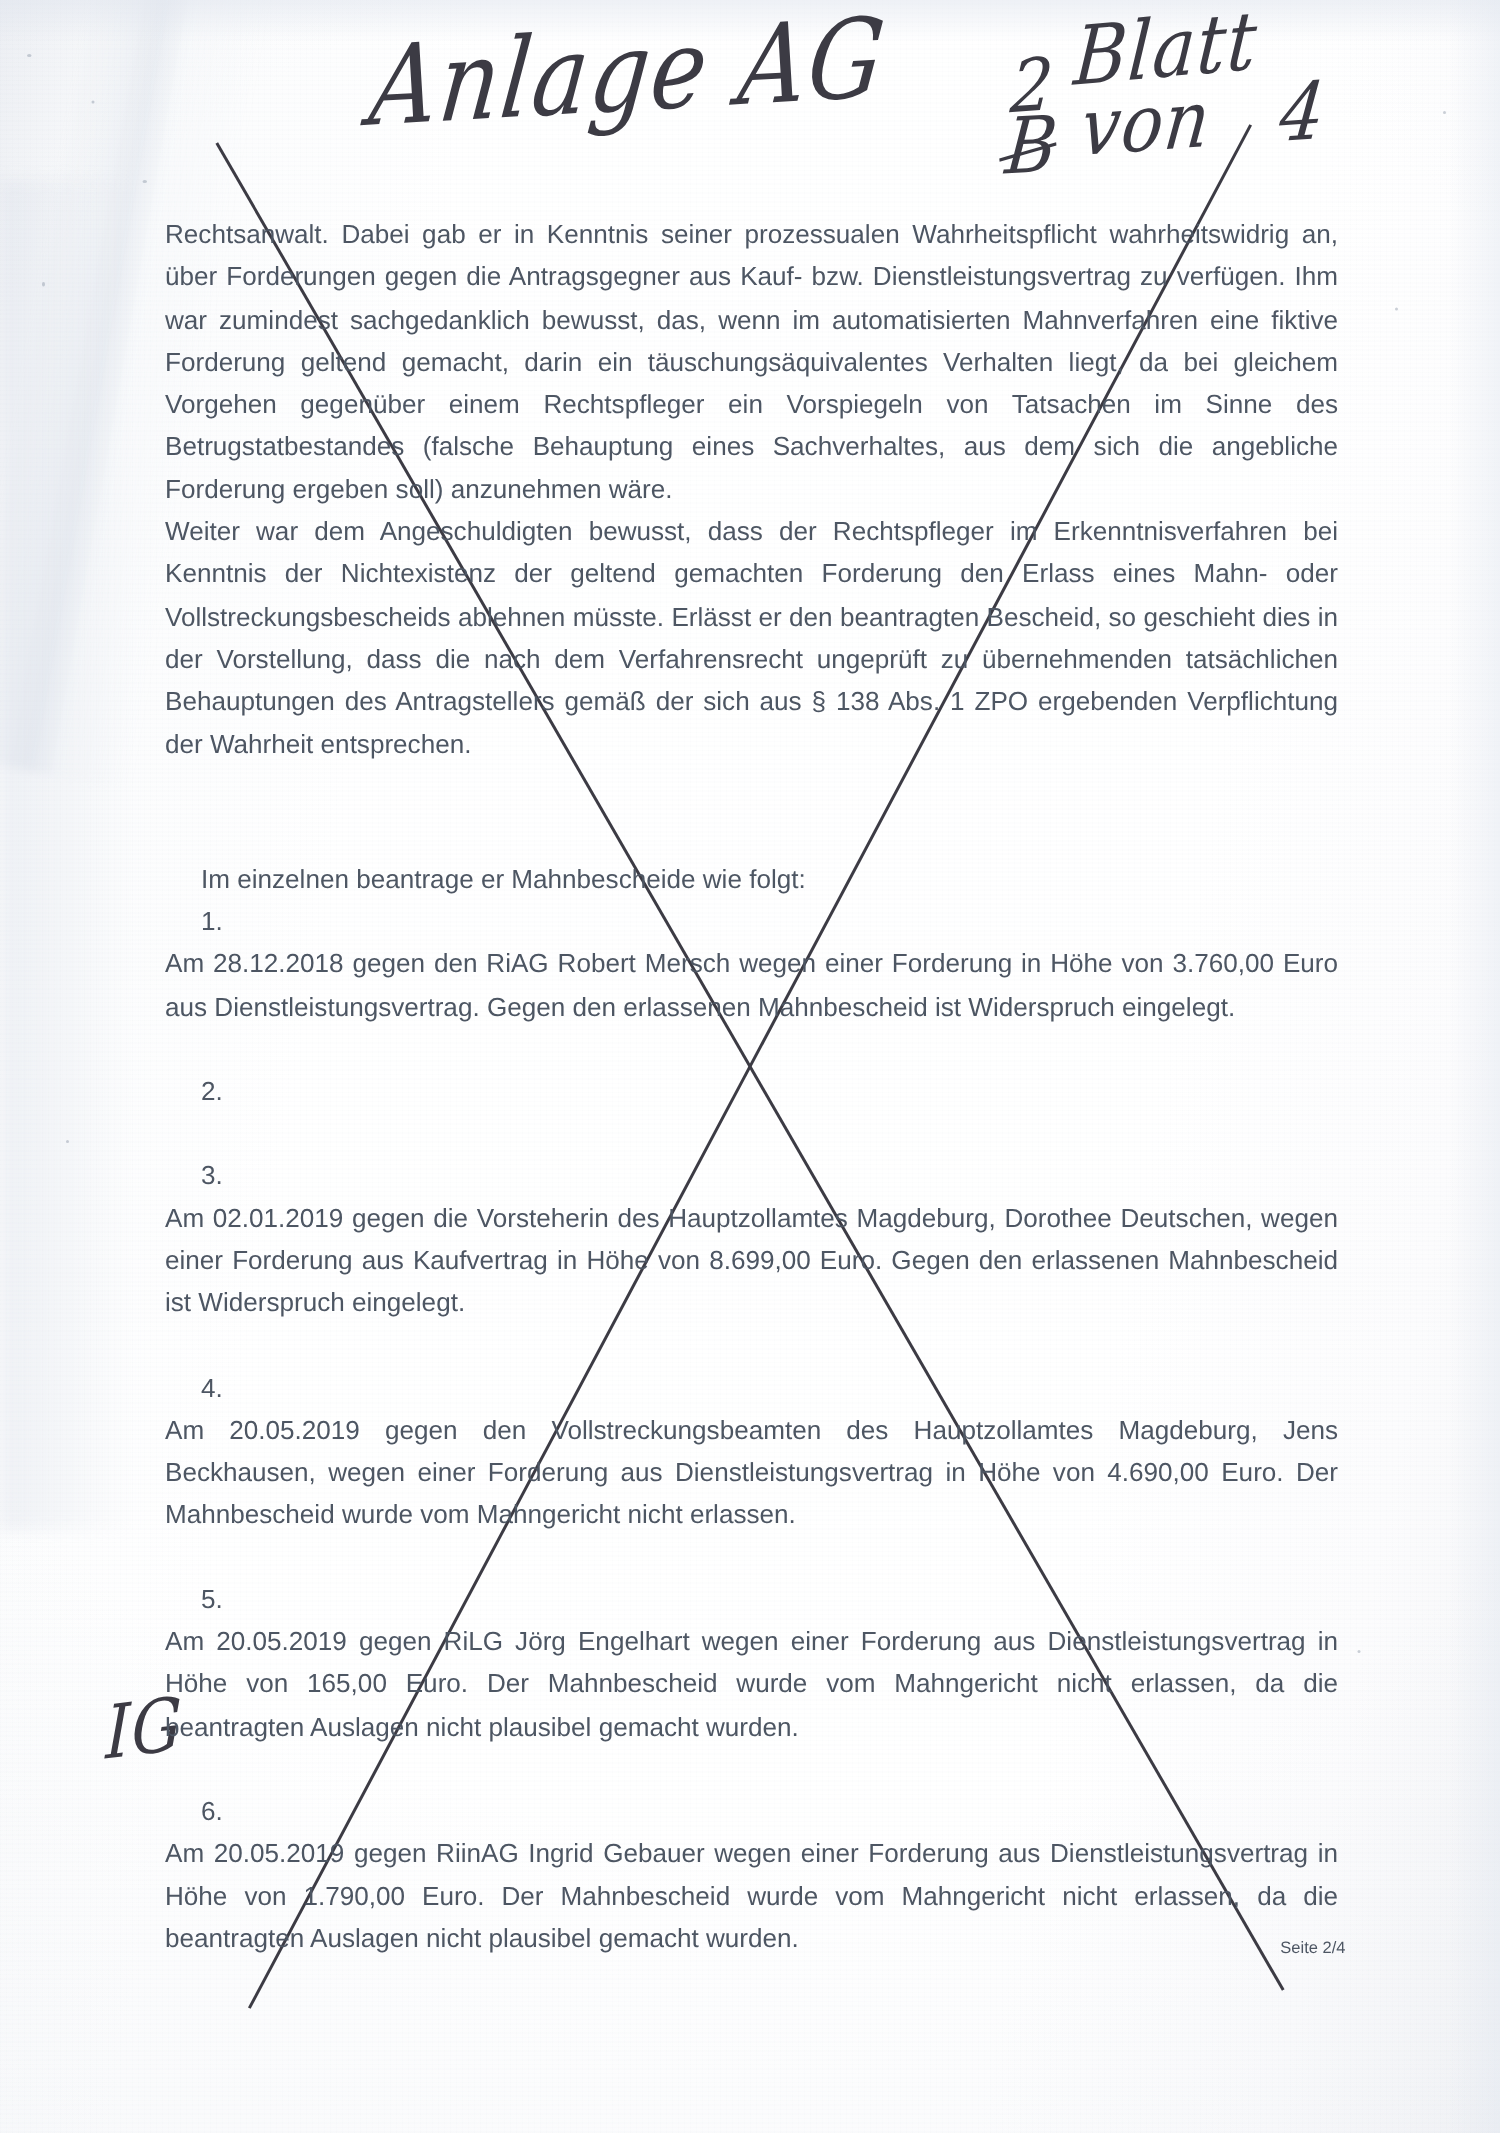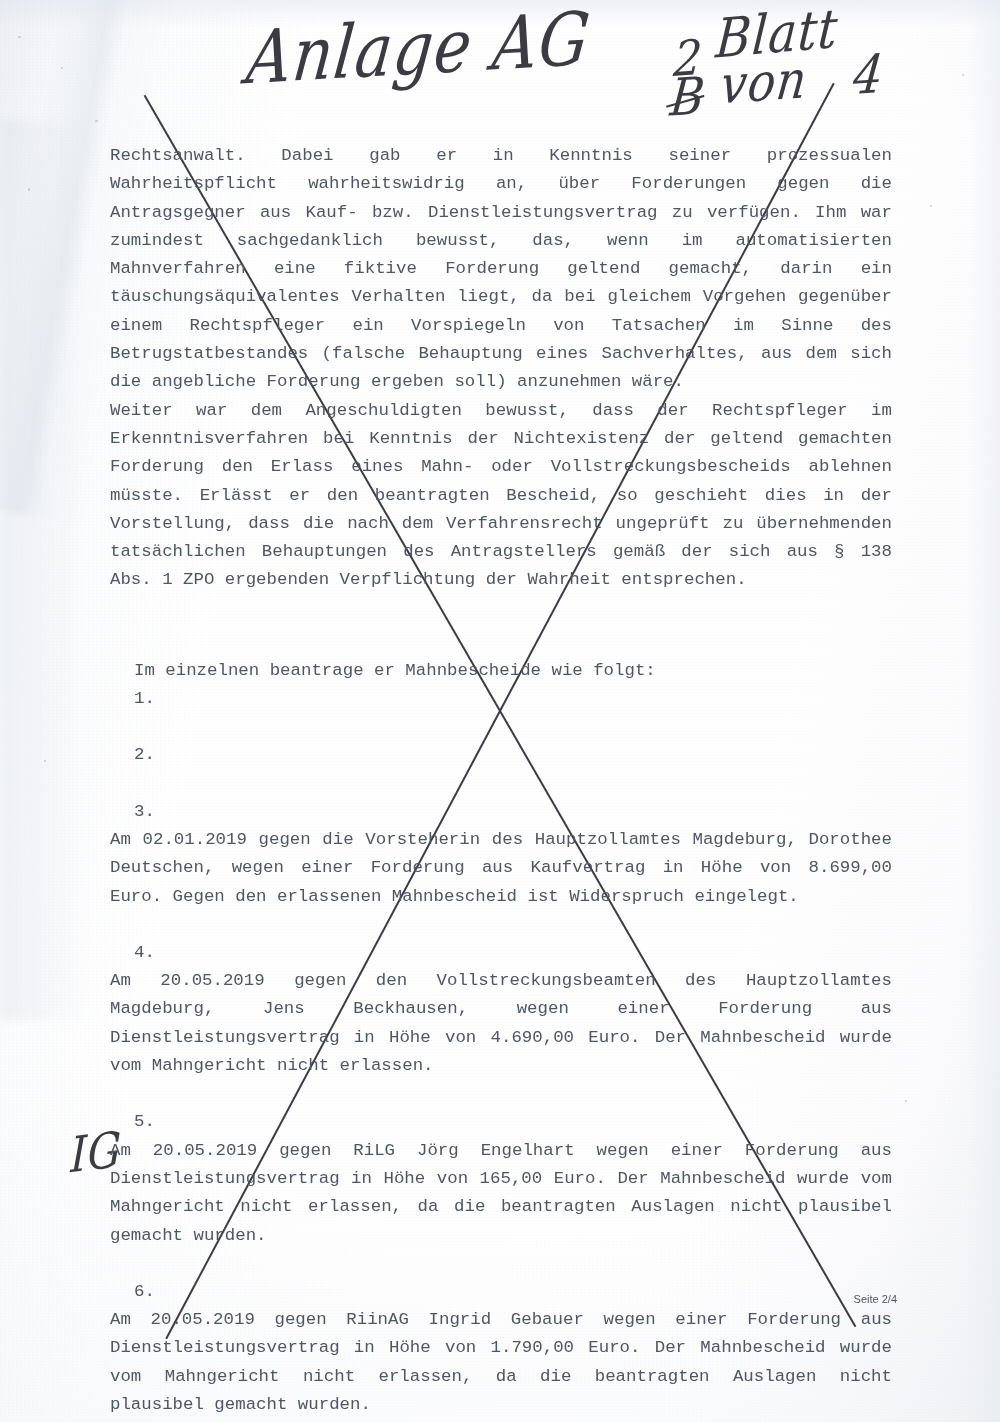--- a/index.html
+++ b/index.html
@@ -162,21 +162,20 @@
     font-size: 17.4px;
     line-height: 28.3px;
     text-align: justify;
     text-justify: inter-word;
     -webkit-font-smoothing: antialiased;
     filter: blur(.17px);
   }
   #body-text p {
     margin: 0;
     text-align: justify;
-    font-family: Liberation Mono, monospace;
   }
   #body-text p.flush {
     text-align: left;
     margin-left: 24px;
   }
   .gap-sm { height: 28px; }
   .gap-md { height: 31px; }
   .item-num {
     text-align: left !important;
   }
@@ -246,20 +245,21 @@
     <p>Weiter war dem Angeschuldigten bewusst, dass der Rechtspfleger im Erkenntnisverfahren bei Kenntnis der Nichtexistenz der geltend gemachten Forderung den Erlass eines Mahn- oder Vollstreckungsbescheids ablehnen müsste. Erlässt er den beantragten Bescheid, so geschieht dies in der Vorstellung, dass die nach dem Verfahrensrecht ungeprüft zu übernehmenden tatsächlichen Behauptungen des Antragstellers gemäß der sich aus § 138 Abs. 1 ZPO ergebenden Verpflichtung der Wahrheit entsprechen.</p>
 
     <div class="gap-md"></div>
 
 
     <div class="gap-md"></div>
 
     <p class="flush">Im einzelnen beantrage er Mahnbescheide wie folgt:</p>
 
     <p class="flush item-num">1.</p>
+    <p>Am 28.12.2018 gegen den RiAG Robert Mersch wegen einer Forderung in Höhe von 3.760,00 Euro aus Dienstleistungsvertrag. Gegen den erlassenen Mahnbescheid ist Widerspruch eingelegt.</p>
 
     <div class="gap-sm"></div>
 
     <p class="flush item-num">2.</p>
 
     <div class="gap-sm"></div>
 
     <p class="flush item-num">3.</p>
     <p>Am 02.01.2019 gegen die Vorsteherin des Hauptzollamtes Magdeburg, Dorothee Deutschen, wegen einer Forderung aus Kaufvertrag in Höhe von 8.699,00 Euro. Gegen den erlassenen Mahnbescheid ist Widerspruch eingelegt.</p>
 

